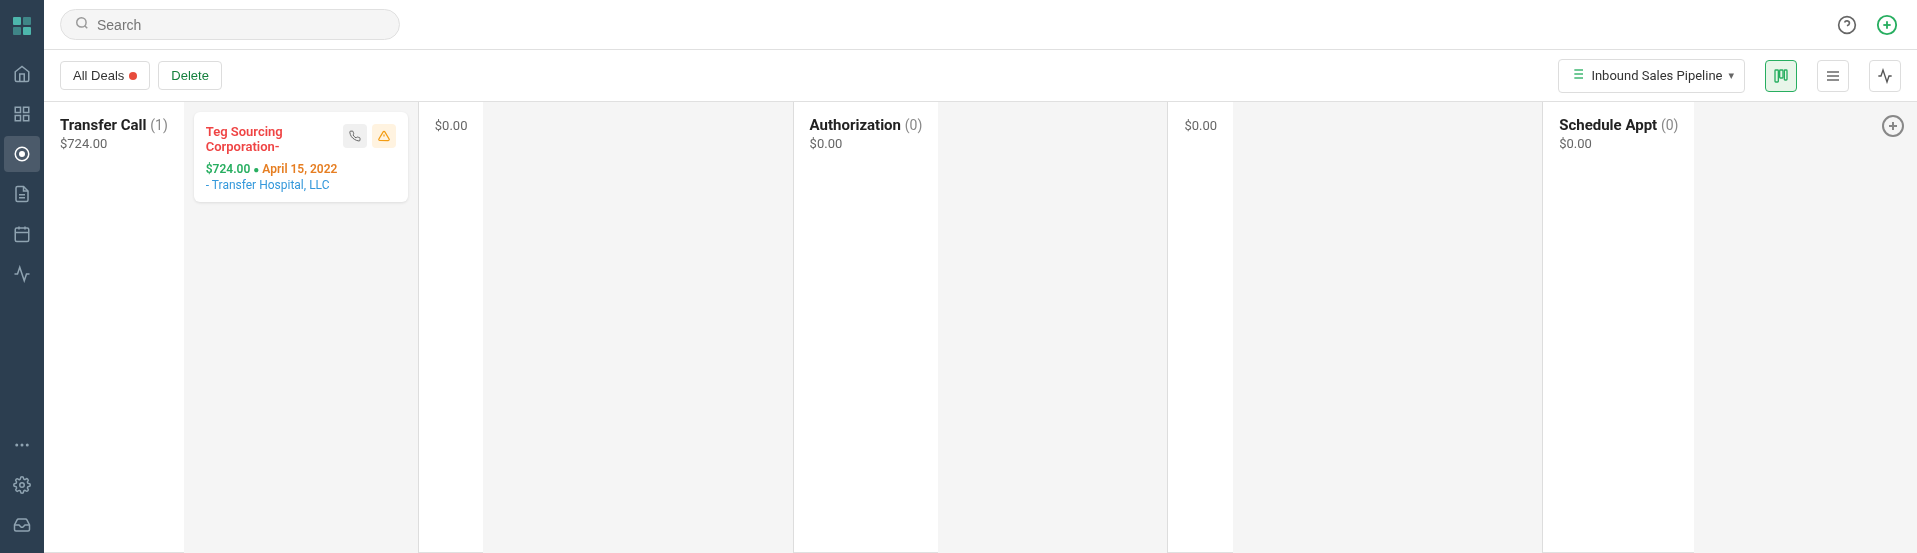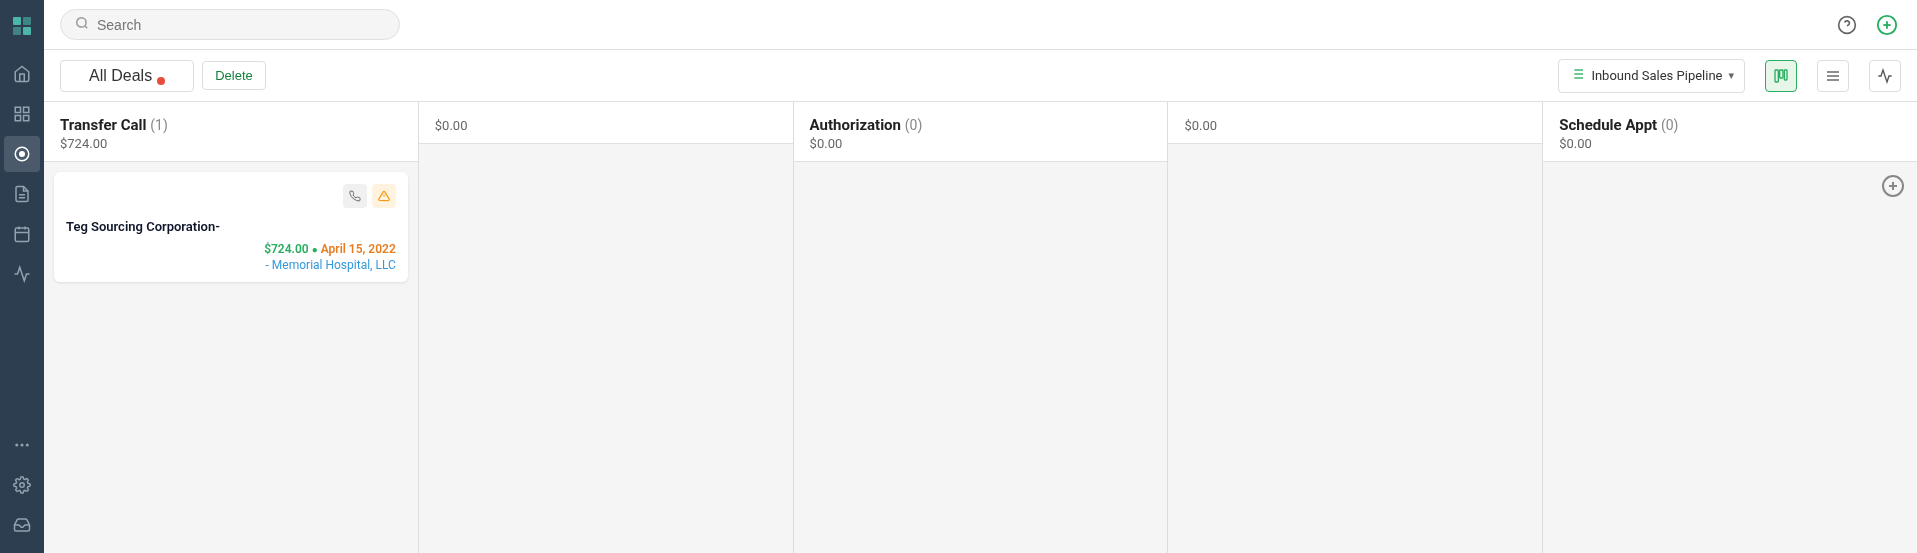--- a/index.html
+++ b/index.html
@@ -113,27 +113,27 @@
       background: white;
       height: 52px;
       display: flex;
       align-items: center;
       padding: 0 16px;
       border-bottom: 1px solid #e0e0e0;
       gap: 8px;
     }
     .btn-all-deals {
       display: flex;
-      align-items: flex-end;
+      align-items: center;
       gap: 5px;
-      padding: 6px 28px;
+      padding: 6px 12px;
       background: white;
       border: 1px solid #ddd;
       border-radius: 4px;
-      font-size: 16px;
+      font-size: 13px;
       cursor: pointer;
       color: #333;
     }
     .btn-all-deals .dot {
       width: 8px;
       height: 8px;
       background: #e74c3c;
       border-radius: 50%;
     }
     .btn-delete {
@@ -186,21 +186,21 @@
       display: flex;
       overflow-x: auto;
       background: #f0f0f0;
       padding: 0;
     }
     .kanban-column {
       min-width: 300px;
       flex: 1;
       border-right: 1px solid #ddd;
       display: flex;
-      flex-direction: column;
+      flex-direction: row;
       background: #f5f5f5;
     }
     .kanban-column:last-child { border-right: none; justify-content: flex-end; }
     .column-header {
       padding: 14px 16px 10px;
       background: white;
       border-bottom: 1px solid #e0e0e0;
     }
     .column-title {
       font-size: 15px;
@@ -234,23 +234,22 @@
     }
     .deal-card-header {
       display: flex;
       align-items: flex-start;
       justify-content: space-between;
       margin-bottom: 8px;
     }
     .deal-name {
       font-size: 13px;
       font-weight: 600;
-      color: #0f172a;
+      color: #ef4444;
       flex: 1;
-      margin-top: 35px;
     }
     .deal-icons {
       display: flex;
       gap: 5px;
     }
     .deal-icon-phone {
       width: 24px;
       height: 24px;
       background: #f0f0f0;
       border-radius: 4px;
@@ -270,21 +269,20 @@
       align-items: center;
       justify-content: center;
       color: #f39c12;
       font-size: 12px;
       cursor: pointer;
     }
     .deal-footer {
       display: flex;
       flex-direction: column;
       gap: 2px;
-      text-align: right;
     }
     .deal-amount {
       font-size: 12px;
       font-weight: 600;
       color: #27ae60;
     }
     .deal-date {
       font-size: 12px;
       color: #e67e22;
     }
@@ -481,21 +479,21 @@
                 <svg width="12" height="12" viewBox="0 0 24 24" fill="none" stroke="#f39c12" stroke-width="2.5">
                   <path d="M10.29 3.86L1.82 18a2 2 0 0 0 1.71 3h16.94a2 2 0 0 0 1.71-3L13.71 3.86a2 2 0 0 0-3.42 0z"></path>
                   <line x1="12" y1="9" x2="12" y2="13"></line>
                   <line x1="12" y1="17" x2="12.01" y2="17"></line>
                 </svg>
               </div>
             </div>
           </div>
           <div class="deal-footer">
             <div class="deal-amount">$724.00 <span style="color:#27ae60;font-size:10px;">●</span> <span class="deal-date">April 15, 2022</span></div>
-            <div class="deal-company">- Memorial Hospital, LLC</div>
+            <div class="deal-company">- Transfer Hospital, LLC</div>
           </div>
         </div>
 
     </div>
   </div>
       <div class="kanban-column">
     <div class="column-header">
       <div class="column-amount">$0.00</div>
     </div>
     <div class="column-body">

